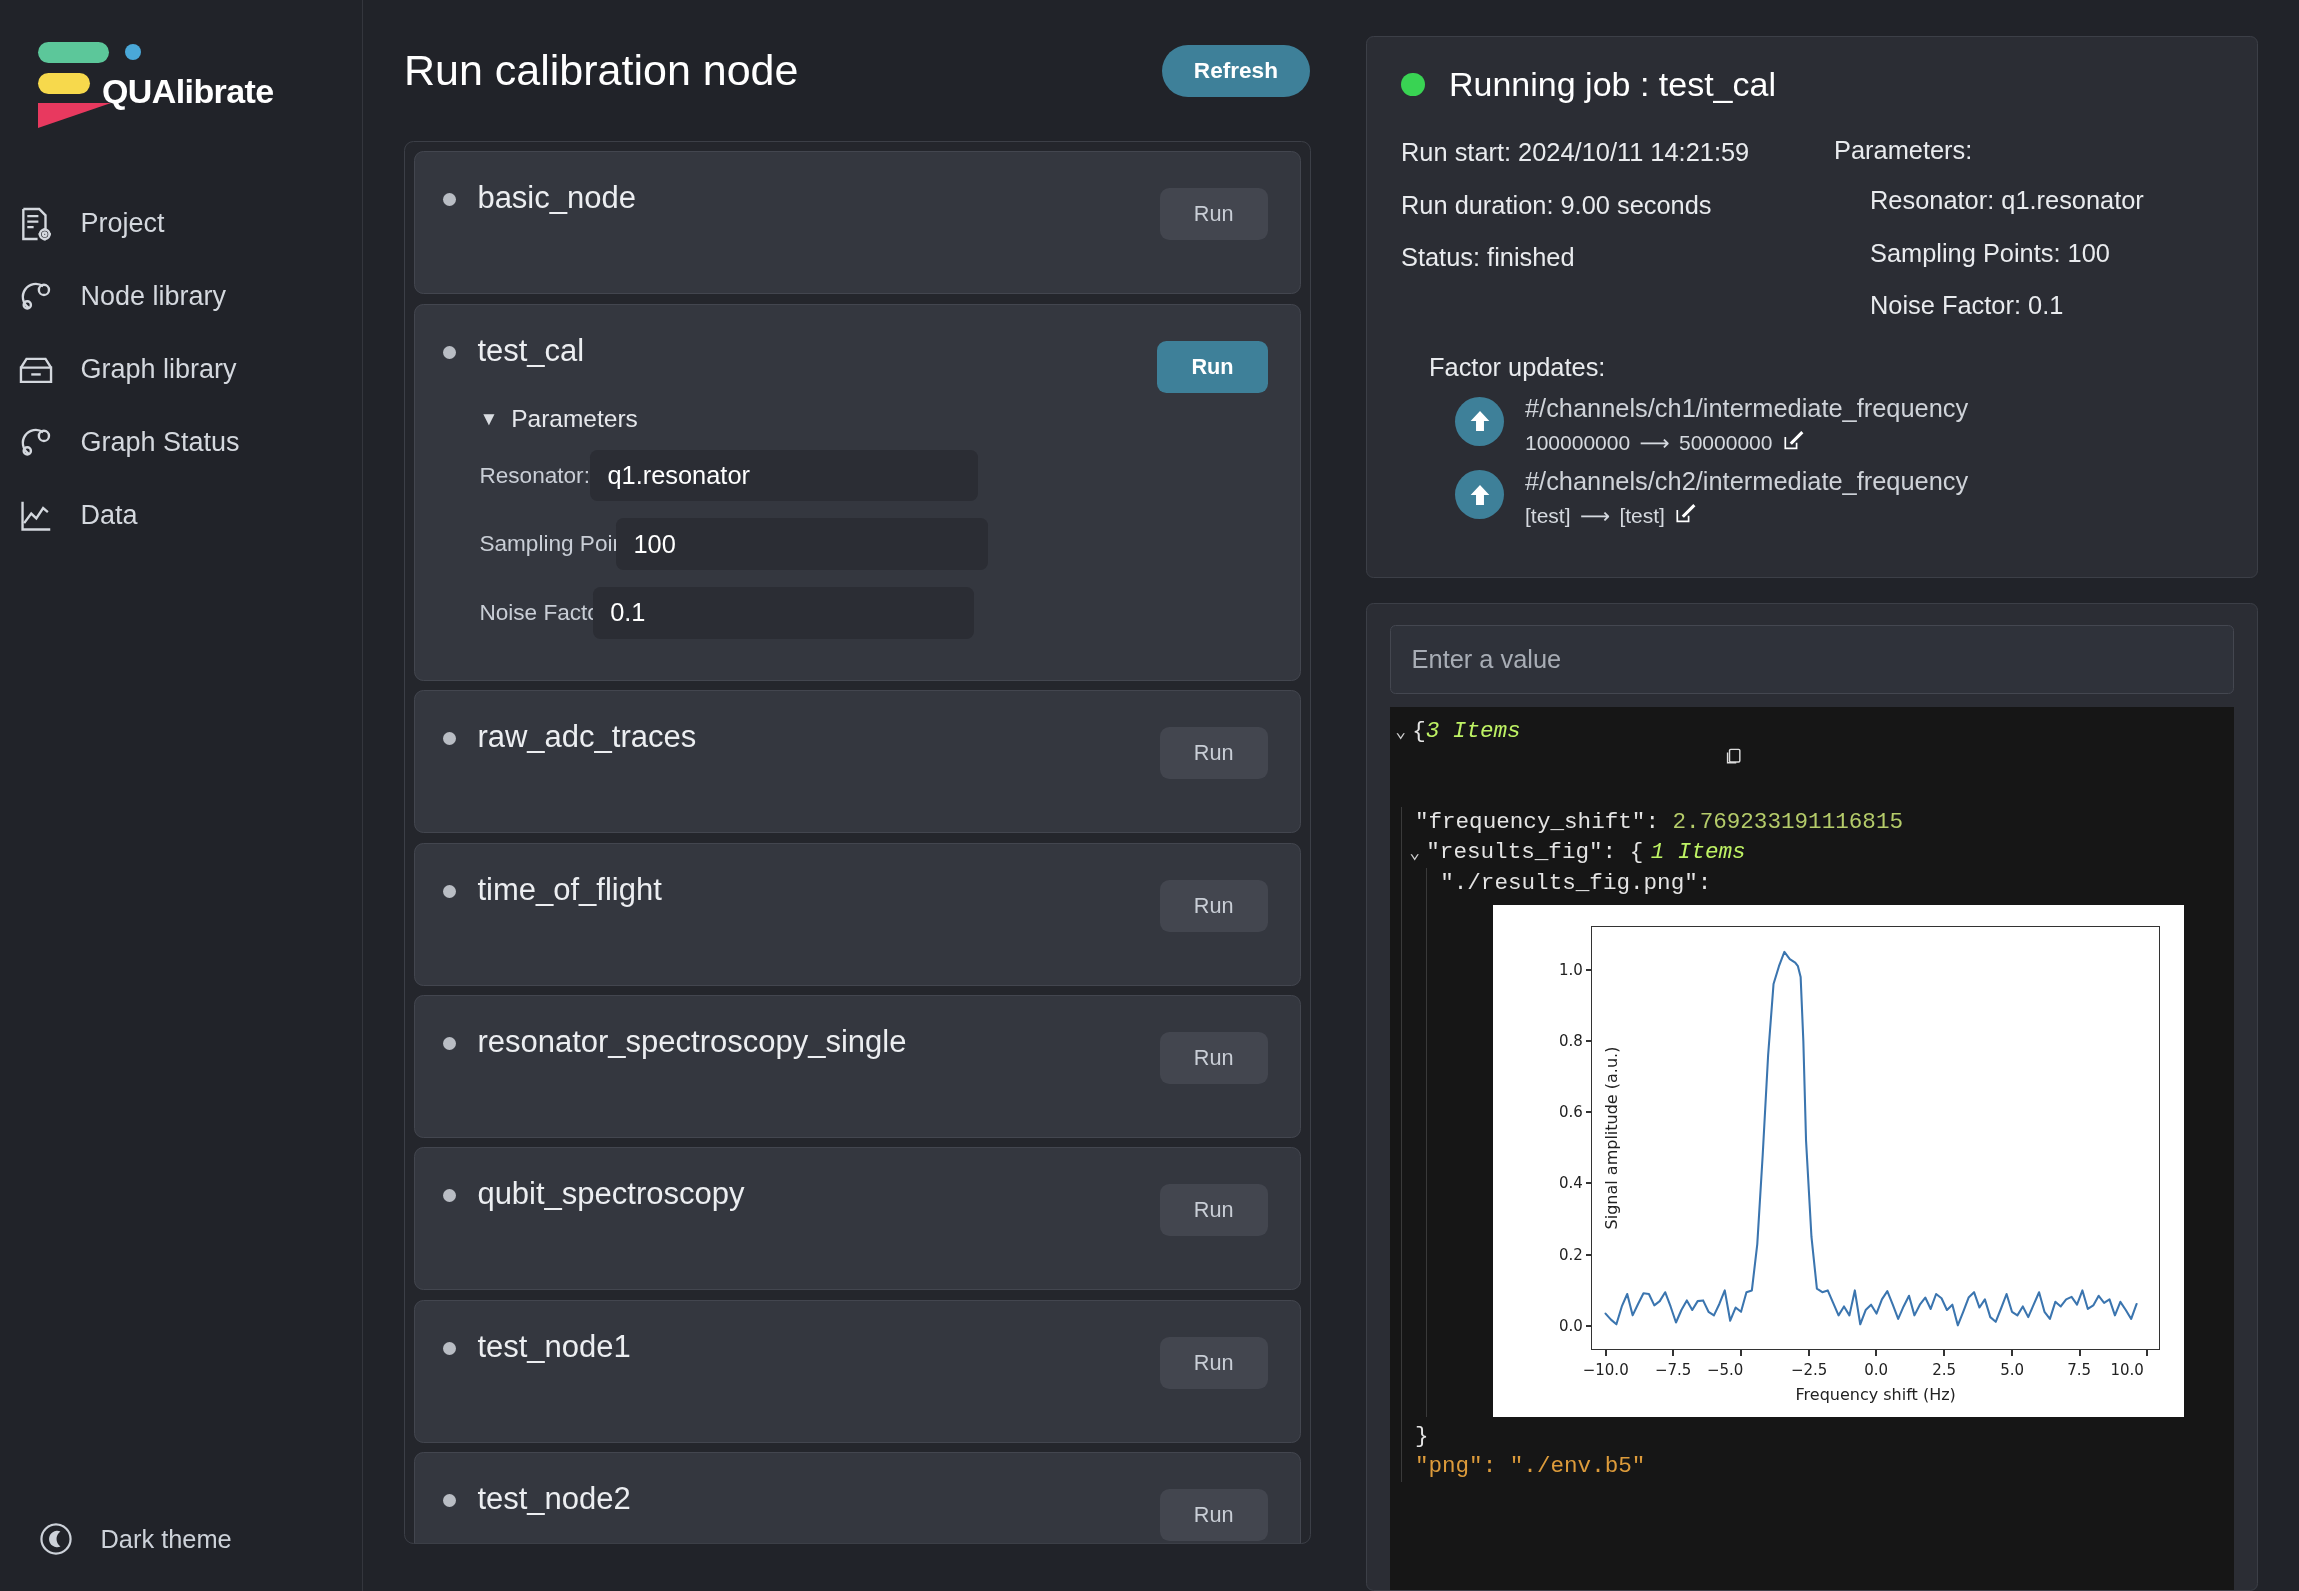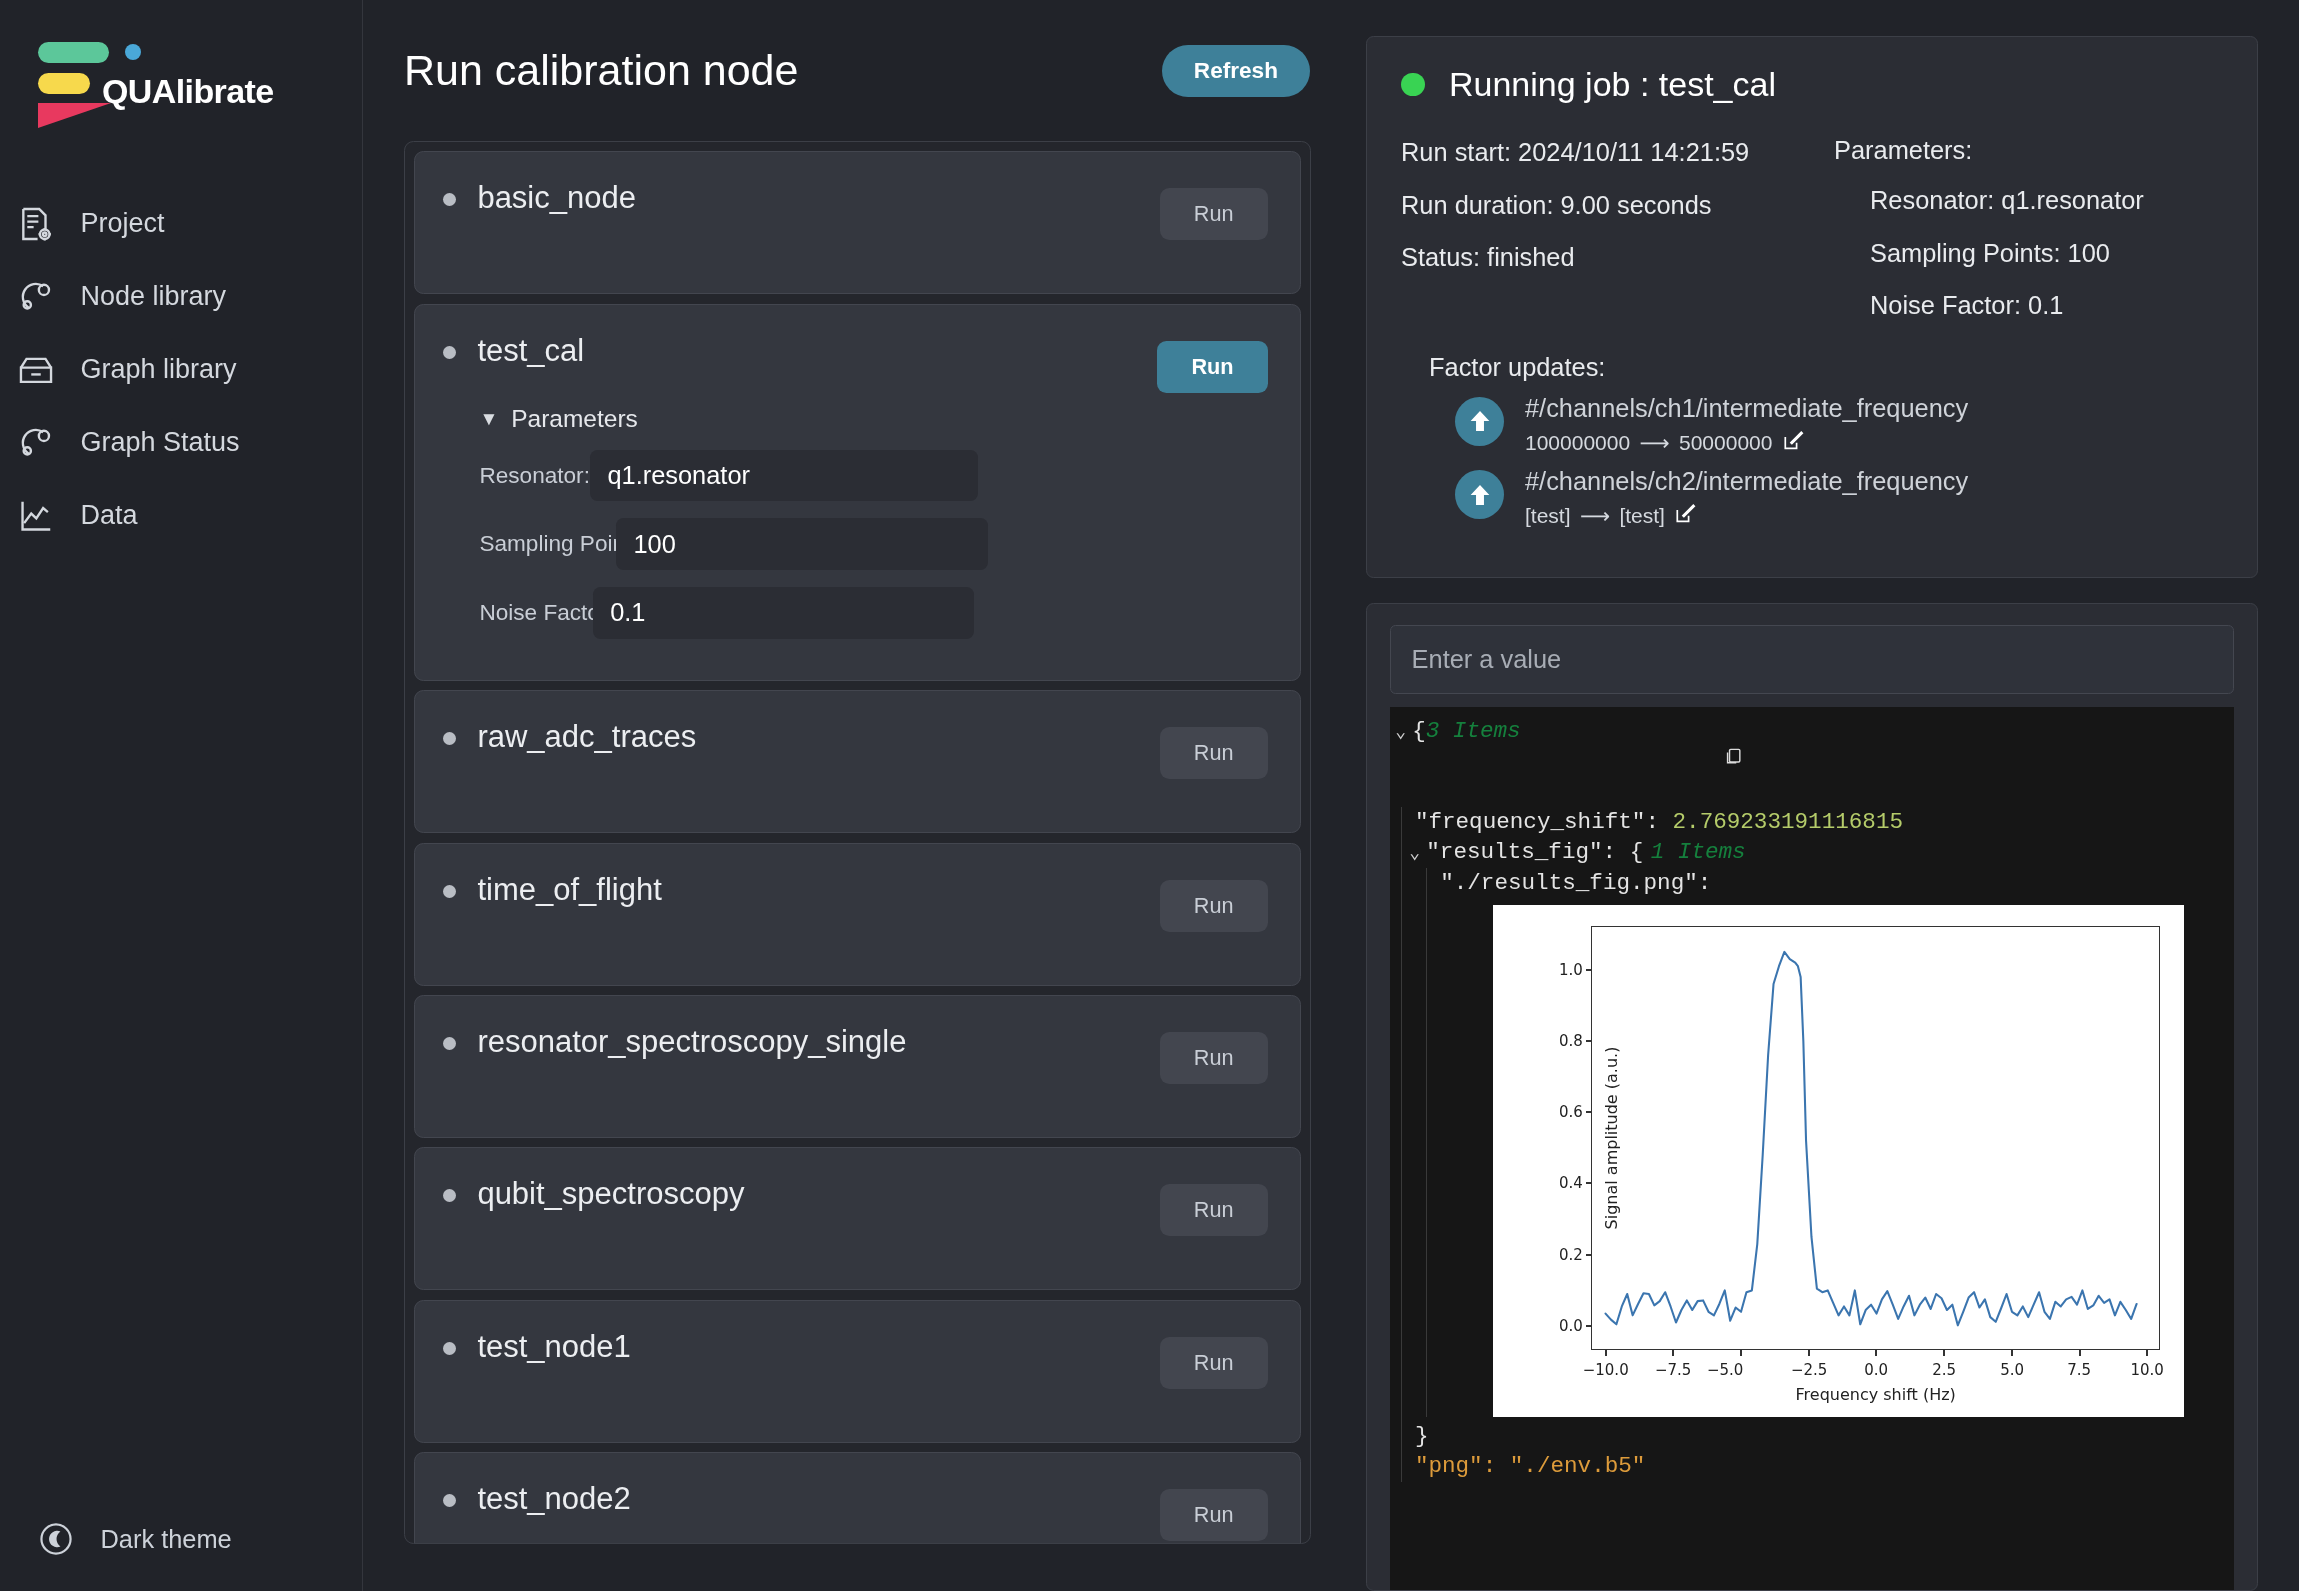--- a/index.html
+++ b/index.html
@@ -183,21 +183,21 @@
   .json-view {
     margin-top: 13px; flex: 1;
     background: #161616;
     font-family: "Liberation Mono", monospace;
     font-size: 22.6px; color: #e4e4e4;
     padding: 9.4px 0 0 0; overflow: hidden;
     position: relative;
   }
   .j-line { display: flex; align-items: baseline; white-space: pre; line-height: 1.34; }
   .j-chev { color: #cfcfcf; font-size: 18px; width: 17px; display: inline-block; }
-  .j-italic { font-style: italic; color: #15803d; text-align: right; }
+  .j-italic { font-style: italic; color: #bef264; text-align: right; }
   .j-num { color: #b5cc6a; }
   .j-str { color: #e8a33d; }
   .j-guide { border-left: 1.9px solid #3a3a3a; margin-left: 11.3px; padding-left: 13px; }
 
   .fig-box { background: #ffffff; margin: 7.5px 0 0 53px; width: 691px; height: 512px; position: relative; }
 
   
   .plot-area {
     position: absolute; left: 98px; top: 21px;
     width: 569px; height: 424px;
@@ -546,21 +546,21 @@
                       <div class="xtick" style="left: 217px;">−2.5</div>
                       <div class="xtick-mark" style="left: 216px;"></div>
                       <div class="xtick" style="left: 284px;">0.0</div>
                       <div class="xtick-mark" style="left: 283px;"></div>
                       <div class="xtick" style="left: 352px;">2.5</div>
                       <div class="xtick-mark" style="left: 351px;"></div>
                       <div class="xtick" style="left: 420px;">5.0</div>
                       <div class="xtick-mark" style="left: 419px;"></div>
                       <div class="xtick" style="left: 487px;">7.5</div>
                       <div class="xtick-mark" style="left: 487px;"></div>
-                      <div class="xtick" style="left: 555px;">10.0</div>
+                      <div class="xtick" style="left: 535px;">10.0</div>
                       <div class="xtick-mark" style="left: 554px;"></div>
                     </div>
                   <svg id="plot-svg" width="569" height="424" viewBox="0 0 604 450" preserveAspectRatio="none" style="position:absolute;left:0;top:0">
                     <polyline id="plot-poly" fill="none" stroke="#3b75af" stroke-width="2.2" stroke-linejoin="round" stroke-linecap="round" points="14.38,410.29 20.13,416.72 25.89,421.64 31.64,402.73 37.39,389.50 43.14,412.18 48.90,400.08 54.65,388.74 60.40,389.50 66.15,401.60 71.90,397.06 77.66,387.61 83.41,402.73 89.16,419.75 94.91,406.51 100.67,396.30 106.42,406.51 112.17,397.06 117.92,396.30 123.68,408.40 129.43,412.18 135.18,400.08 140.93,385.71 146.69,417.86 152.44,403.87 158.19,408.40 163.94,387.61 169.70,385.71 175.45,336.55 181.20,242.02 186.95,136.13 192.70,60.50 198.46,41.60 204.21,26.47 209.96,34.03 215.71,37.82 218.59,41.60 221.47,52.94 224.34,121.01 227.22,226.89 232.97,328.99 238.72,383.82 244.48,387.61 250.23,385.71 255.98,398.95 261.73,412.18 267.49,402.73 273.24,412.18 278.99,385.71 284.74,421.64 290.50,406.51 296.25,400.84 302.00,410.29 307.75,395.17 313.50,386.47 319.26,400.84 325.01,415.97 330.76,402.73 336.51,391.39 342.27,412.18 348.02,400.84 353.77,393.28 359.52,405.38 365.28,389.50 371.03,394.03 376.78,406.51 382.53,400.84 388.29,422.77 394.04,408.40 399.79,393.28 405.54,387.61 411.30,403.87 417.05,395.17 422.80,414.08 428.55,418.99 434.30,404.62 440.06,389.50 445.81,408.40 451.56,412.18 457.31,402.73 463.07,414.08 468.82,400.84 474.57,387.61 480.32,408.40 486.08,415.97 491.83,397.82 497.58,402.73 503.33,395.17 509.09,392.52 514.84,400.84 520.59,385.71 526.34,405.38 532.10,401.60 537.85,391.39 543.60,398.95 549.35,395.17 555.10,412.18 560.86,397.82 566.61,406.51 572.36,415.97 578.11,400.08 583.87,NaN 589.62,NaN"></polyline>
                   </svg>
                 </div>
               </div>
 
             </div>
 

